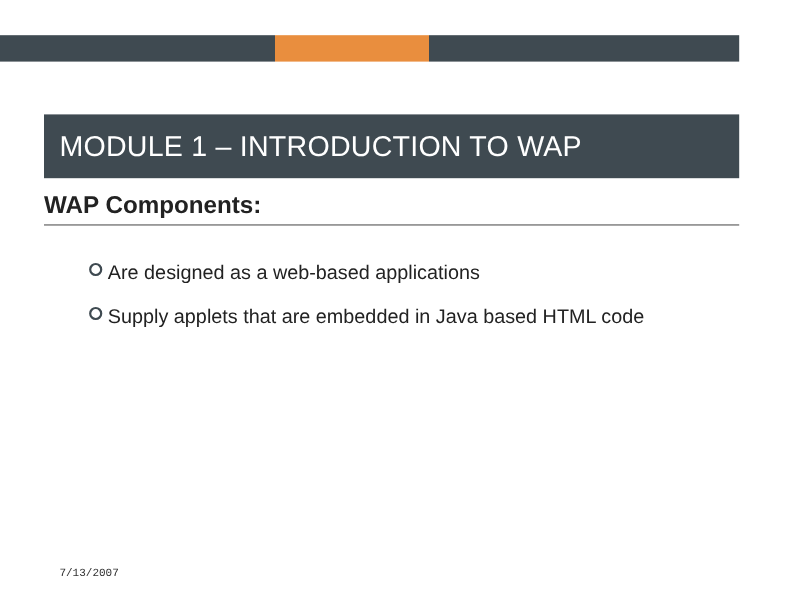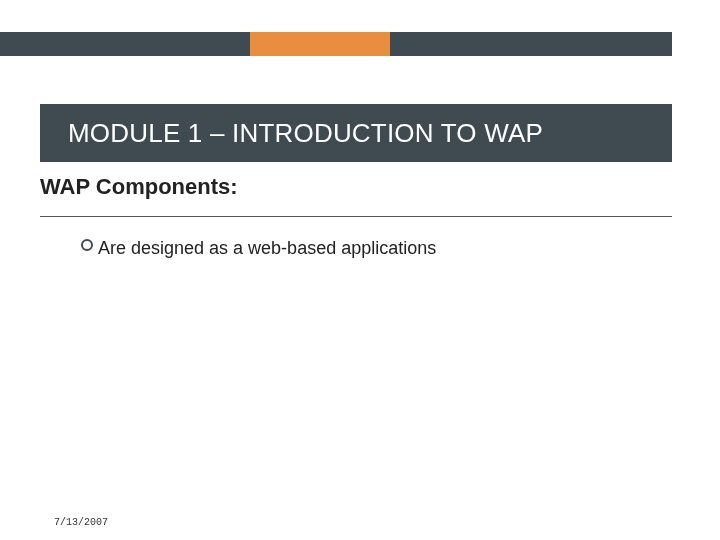--- a/index.html
+++ b/index.html
@@ -25,37 +25,37 @@
     background: #3f4a51;
   }
 
   .title-bar {
     position: absolute;
     left: 40px; right: 48px; top: 104px;
     height: 58px;
     background: #3f4a51;
     display: flex;
     align-items: center;
-    padding-left: 28px;
+    padding-left: 14px;
   }
   .title-text {
     color: #ffffff;
     font-size: 26px;
     font-weight: 400;
     letter-spacing: 0.2px;
     font-family: "Gill Sans", "Gill Sans MT", "Futura", "Trebuchet MS", sans-serif;
   }
 
   .subtitle {
     position: absolute;
     left: 40px; right: 48px; top: 174px;
     font-size: 22px;
     font-weight: 700;
     border-bottom: 1px solid #555;
-    padding-bottom: 16px;
+    padding-bottom: 4px;
   }
 
   .bullets {
     position: absolute;
     left: 80px; right: 64px; top: 236px;
   }
   .bullet {
     display: flex;
     align-items: flex-start;
     margin-bottom: 16px;
@@ -95,17 +95,25 @@
 
   <div class="bullets">
     <div class="bullet">
       <span class="marker">
         <svg width="14" height="14" viewBox="0 0 14 14">
             <circle cx="7" cy="7" r="5" fill="none" stroke="#3f4a51" stroke-width="2"></circle>
           </svg>
       </span>
       <span class="text">Are designed as a web-based applications</span>
     </div>
+    <div class="bullet">
+      <span class="marker">
+        <svg width="14" height="14" viewBox="0 0 14 14">
+            <circle cx="7" cy="7" r="5" fill="none" stroke="#3f4a51" stroke-width="2"></circle>
+          </svg>
+      </span>
+      <span class="text">Supply applets that are embedded in Java based HTML code</span>
+    </div>
   </div>
 
   <div class="footer-date">7/13/2007</div>
 
 </div>
 
 </body></html>

